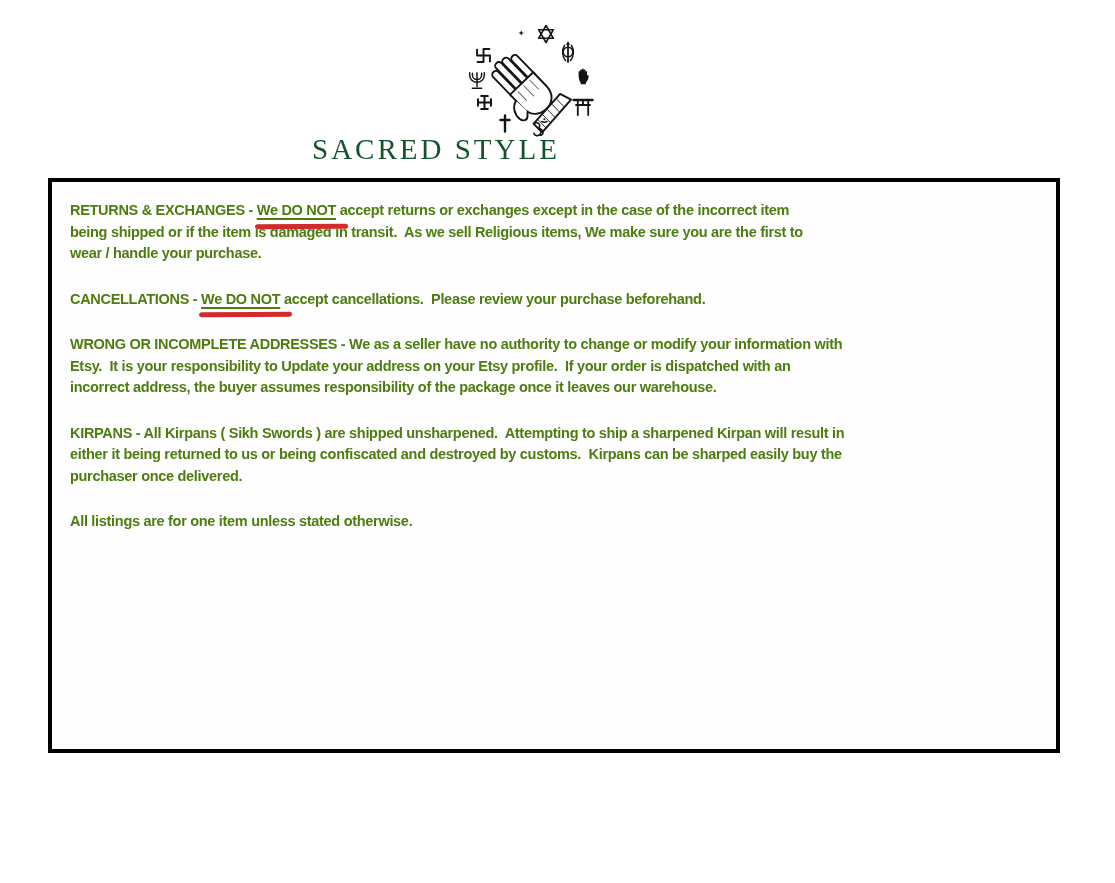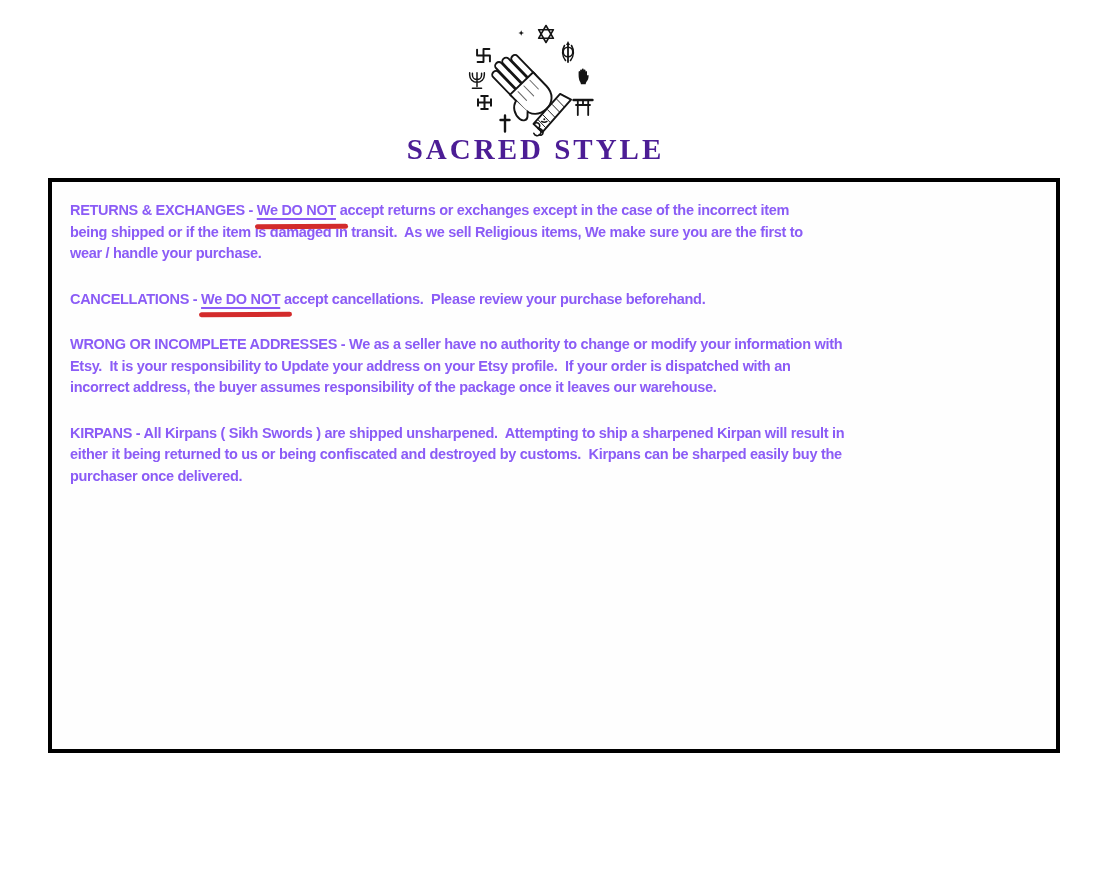--- a/index.html
+++ b/index.html
@@ -8,35 +8,35 @@
     font-family:"Liberation Sans",sans-serif;color:#1d1d1d;overflow:hidden;
   }
   
   .logo-cluster{position:absolute;left:452px;top:18px;width:176px;height:126px;}
   .hands{position:absolute;left:20px;top:16px;}
   .sym{position:absolute;line-height:1;}
   .sym svg{display:block;}
   .stroke{stroke:#141414;fill:none;stroke-linecap:round;stroke-linejoin:round;}
   .fillblk{fill:#141414;stroke:none;}
   .brand-title{
-    position:absolute;left:0;top:133px;width:100%;text-align:center;
+    position:absolute;left:0;top:133px;width:100%;text-align:left;
     font-family:"Liberation Serif","DejaVu Serif",serif;
-    font-size:29px;letter-spacing:3px;color:#4c1d95;font-weight:700;
+    font-size:29px;letter-spacing:3px;color:#14532d;font-weight:400;
   }
   .brand-title-wrap{position:absolute;left:312px;top:0;width:447px;height:170px;}
   
   .policy-box{
     position:absolute;left:48px;top:178px;width:982px;height:549px;
     border:4px solid #000;background:#fefefe;
     padding:18px 4px 0 18px;box-sizing:content-box;
   }
   .para{
     margin:0 0 24px 0;max-width:958px;
     font-size:14.5px;line-height:21.5px;font-weight:bold;
-    letter-spacing:-0.3px;white-space:pre-wrap;color:#8b5cf6;
+    letter-spacing:-0.3px;white-space:pre-wrap;color:#4d7c0f;
   }
   .closing{font-size:17.5px;letter-spacing:-0.2px;margin-top:28px;}
   .hl{
     position:relative;display:inline-block;
     text-decoration:underline;text-decoration-thickness:1.5px;text-underline-offset:3px;
   }
   .hl::after{
     content:"";position:absolute;left:-2px;right:-12px;bottom:-7px;height:5px;
     background:#d32b2b;border-radius:3px;transform:rotate(-0.3deg);
   }
@@ -147,14 +147,15 @@
 
 
   <p class="para">WRONG OR INCOMPLETE ADDRESSES - We as a seller have no authority to change or modify your information with
 Etsy.  It is your responsibility to Update your address on your Etsy profile.  If your order is dispatched with an
 incorrect address, the buyer assumes responsibility of the package once it leaves our warehouse.</p>
 
   <p class="para">KIRPANS - All Kirpans ( Sikh Swords ) are shipped unsharpened.  Attempting to ship a sharpened Kirpan will result in
 either it being returned to us or being confiscated and destroyed by customs.  Kirpans can be sharped easily buy the
 purchaser once delivered.</p>
 
+  <p class="para">All listings are for one item unless stated otherwise.</p>
 
 </div>
 
 </body></html>

